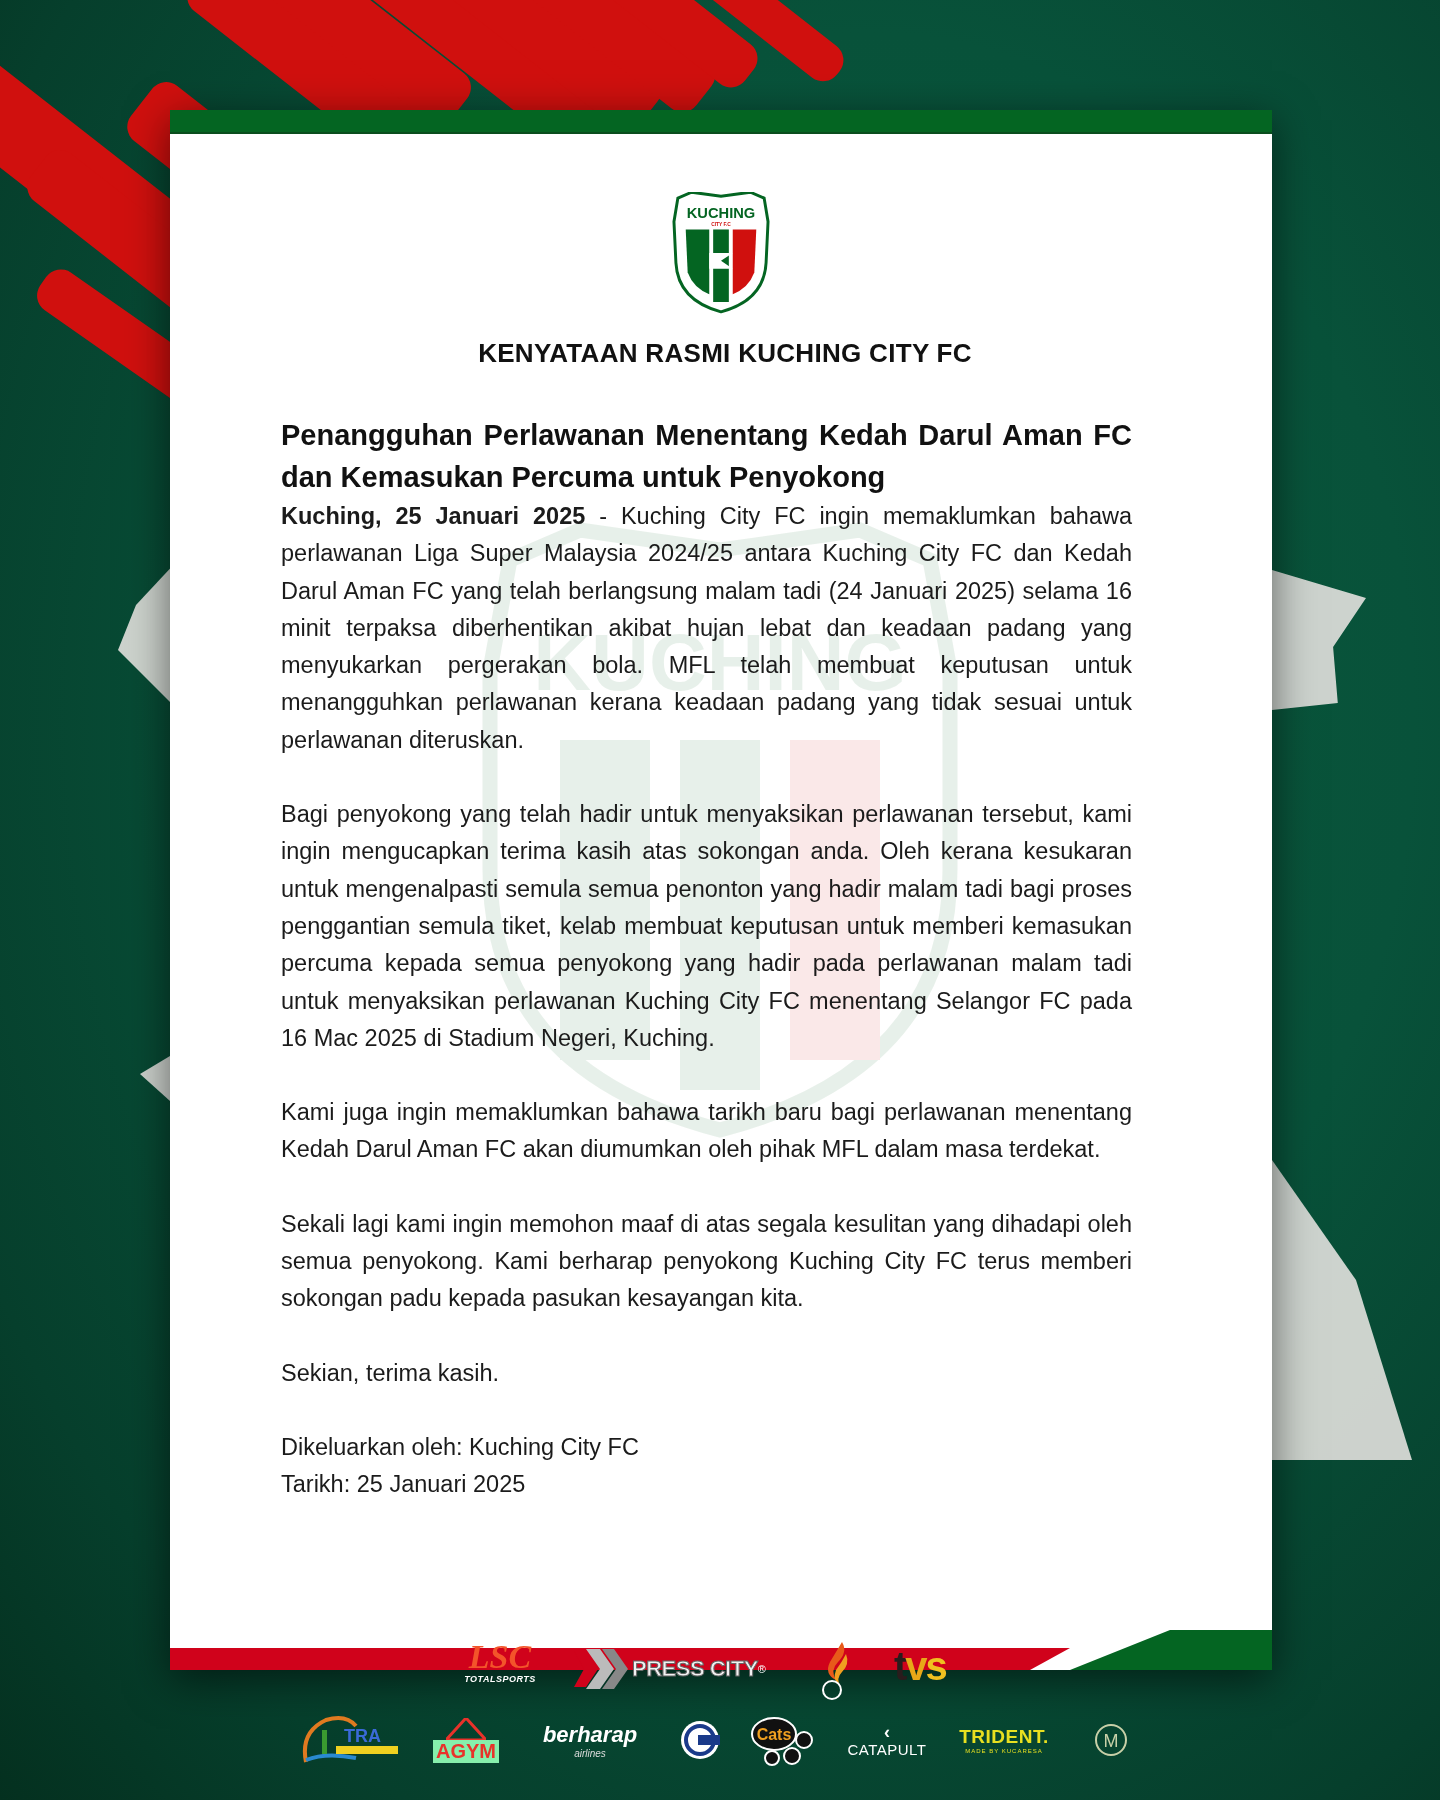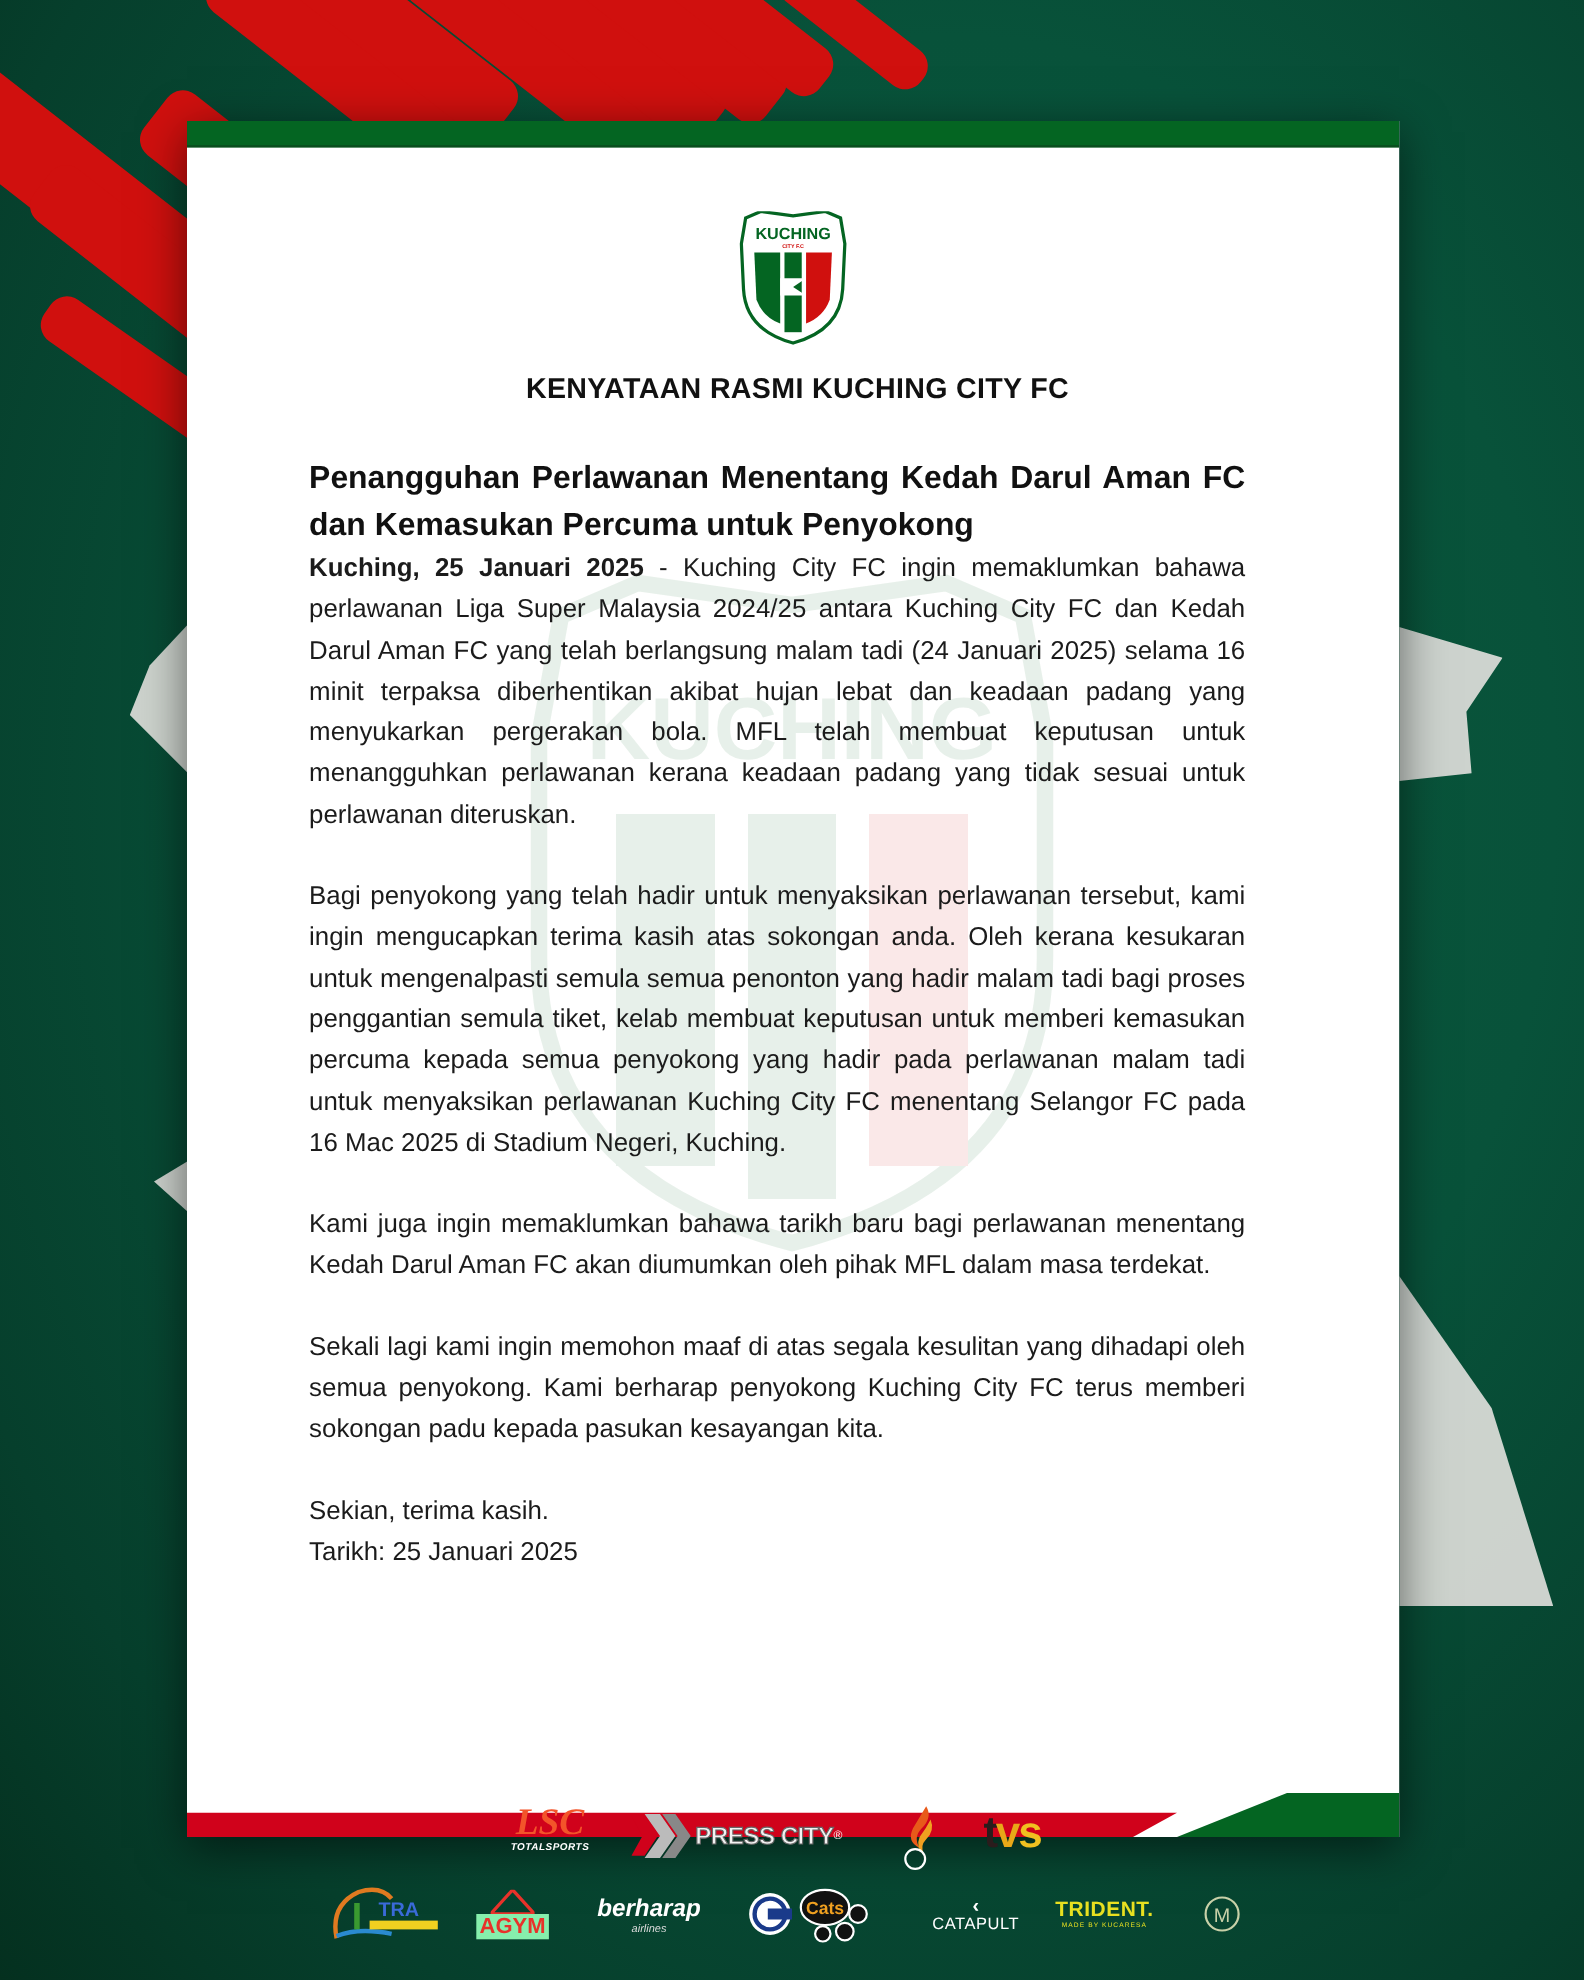--- a/index.html
+++ b/index.html
@@ -47,21 +47,21 @@
   .sp-flame { left: 814px; top: 0; width: 50px; height: 62px; }
   .sp-tvs { left: 894px; top: 4px; font-weight: 700; font-size: 40px; letter-spacing: -2px; }
   .sp-tvs .t { color: #2a1c1c; }
   .sp-tvs .v { color: #e8a818; }
   .sp-tvs .s { color: #f0c020; }
   .r2 { top: 0; height: 70px; }
   .sp-tra { left: 296px; width: 110px; }
   .sp-agym { left: 428px; width: 76px; flex-direction: column; }
   .sp-mas { left: 526px; width: 128px; flex-direction: column; }
   .sp-circ { left: 678px; width: 44px; }
-  .sp-cats { left: 724px; width: 72px; }
+  .sp-cats { left: 748px; width: 72px; }
   .sp-cat { left: 842px; width: 90px; flex-direction: column; }
   .sp-tri { left: 954px; width: 100px; flex-direction: column; }
   .sp-m { left: 1076px; width: 70px; flex-direction: column; }
 </style>
 </head>
 <body>
 
 <div class="stripes">
   <div class="stripe" style="left:-40px; top:60px; width:80px; height:420px; transform:rotate(-52deg) translate(-60px,0);"></div>
   <div class="stripe" style="left:20px; top:190px; width:60px; height:520px; transform:rotate(-52deg);"></div>
@@ -108,20 +108,21 @@
   <div class="content">
     <div class="headline">Penangguhan Perlawanan Menentang Kedah Darul Aman FC dan Kemasukan Percuma untuk Penyokong</div>
 
     <p class="para p1"><span class="lead-bold">Kuching, 25 Januari 2025</span><span> - Kuching City FC ingin memaklumkan bahawa perlawanan Liga Super Malaysia 2024/25 antara Kuching City FC dan Kedah Darul Aman FC yang telah berlangsung malam tadi (24 Januari 2025) selama 16 minit terpaksa diberhentikan akibat hujan lebat dan keadaan padang yang menyukarkan pergerakan bola. MFL telah membuat keputusan untuk menangguhkan perlawanan kerana keadaan padang yang tidak sesuai untuk perlawanan diteruskan.</span></p>
 
     <p class="para">Bagi penyokong yang telah hadir untuk menyaksikan perlawanan tersebut, kami ingin mengucapkan terima kasih atas sokongan anda. Oleh kerana kesukaran untuk mengenalpasti semula semua penonton yang hadir malam tadi bagi proses penggantian semula tiket, kelab membuat keputusan untuk memberi kemasukan percuma kepada semua penyokong yang hadir pada perlawanan malam tadi untuk menyaksikan perlawanan Kuching City FC menentang Selangor FC pada 16 Mac 2025 di Stadium Negeri, Kuching.</p>
     <p class="para">Kami juga ingin memaklumkan bahawa tarikh baru bagi perlawanan menentang Kedah Darul Aman FC akan diumumkan oleh pihak MFL dalam masa terdekat.</p>
     <p class="para">Sekali lagi kami ingin memohon maaf di atas segala kesulitan yang dihadapi oleh semua penyokong. Kami berharap penyokong Kuching City FC terus memberi sokongan padu kepada pasukan kesayangan kita.</p>
 
     <p class="sign closing">Sekian, terima kasih.</p>
+    <p class="sign issuer">Dikeluarkan oleh: Kuching City FC</p>
     <p class="sign">Tarikh: 25 Januari 2025</p>
   </div>
 
   <svg class="bottom-band" viewBox="0 0 1102 40" preserveAspectRatio="none">
     <rect x="0" y="0" width="1102" height="40" fill="#ffffff"></rect>
     <polygon points="0,18 900,18 860,40 0,40" fill="#d0021b"></polygon>
     <polygon points="1000,0 1102,0 1102,40 900,40" fill="#046522"></polygon>
   </svg>
 </div>
 

